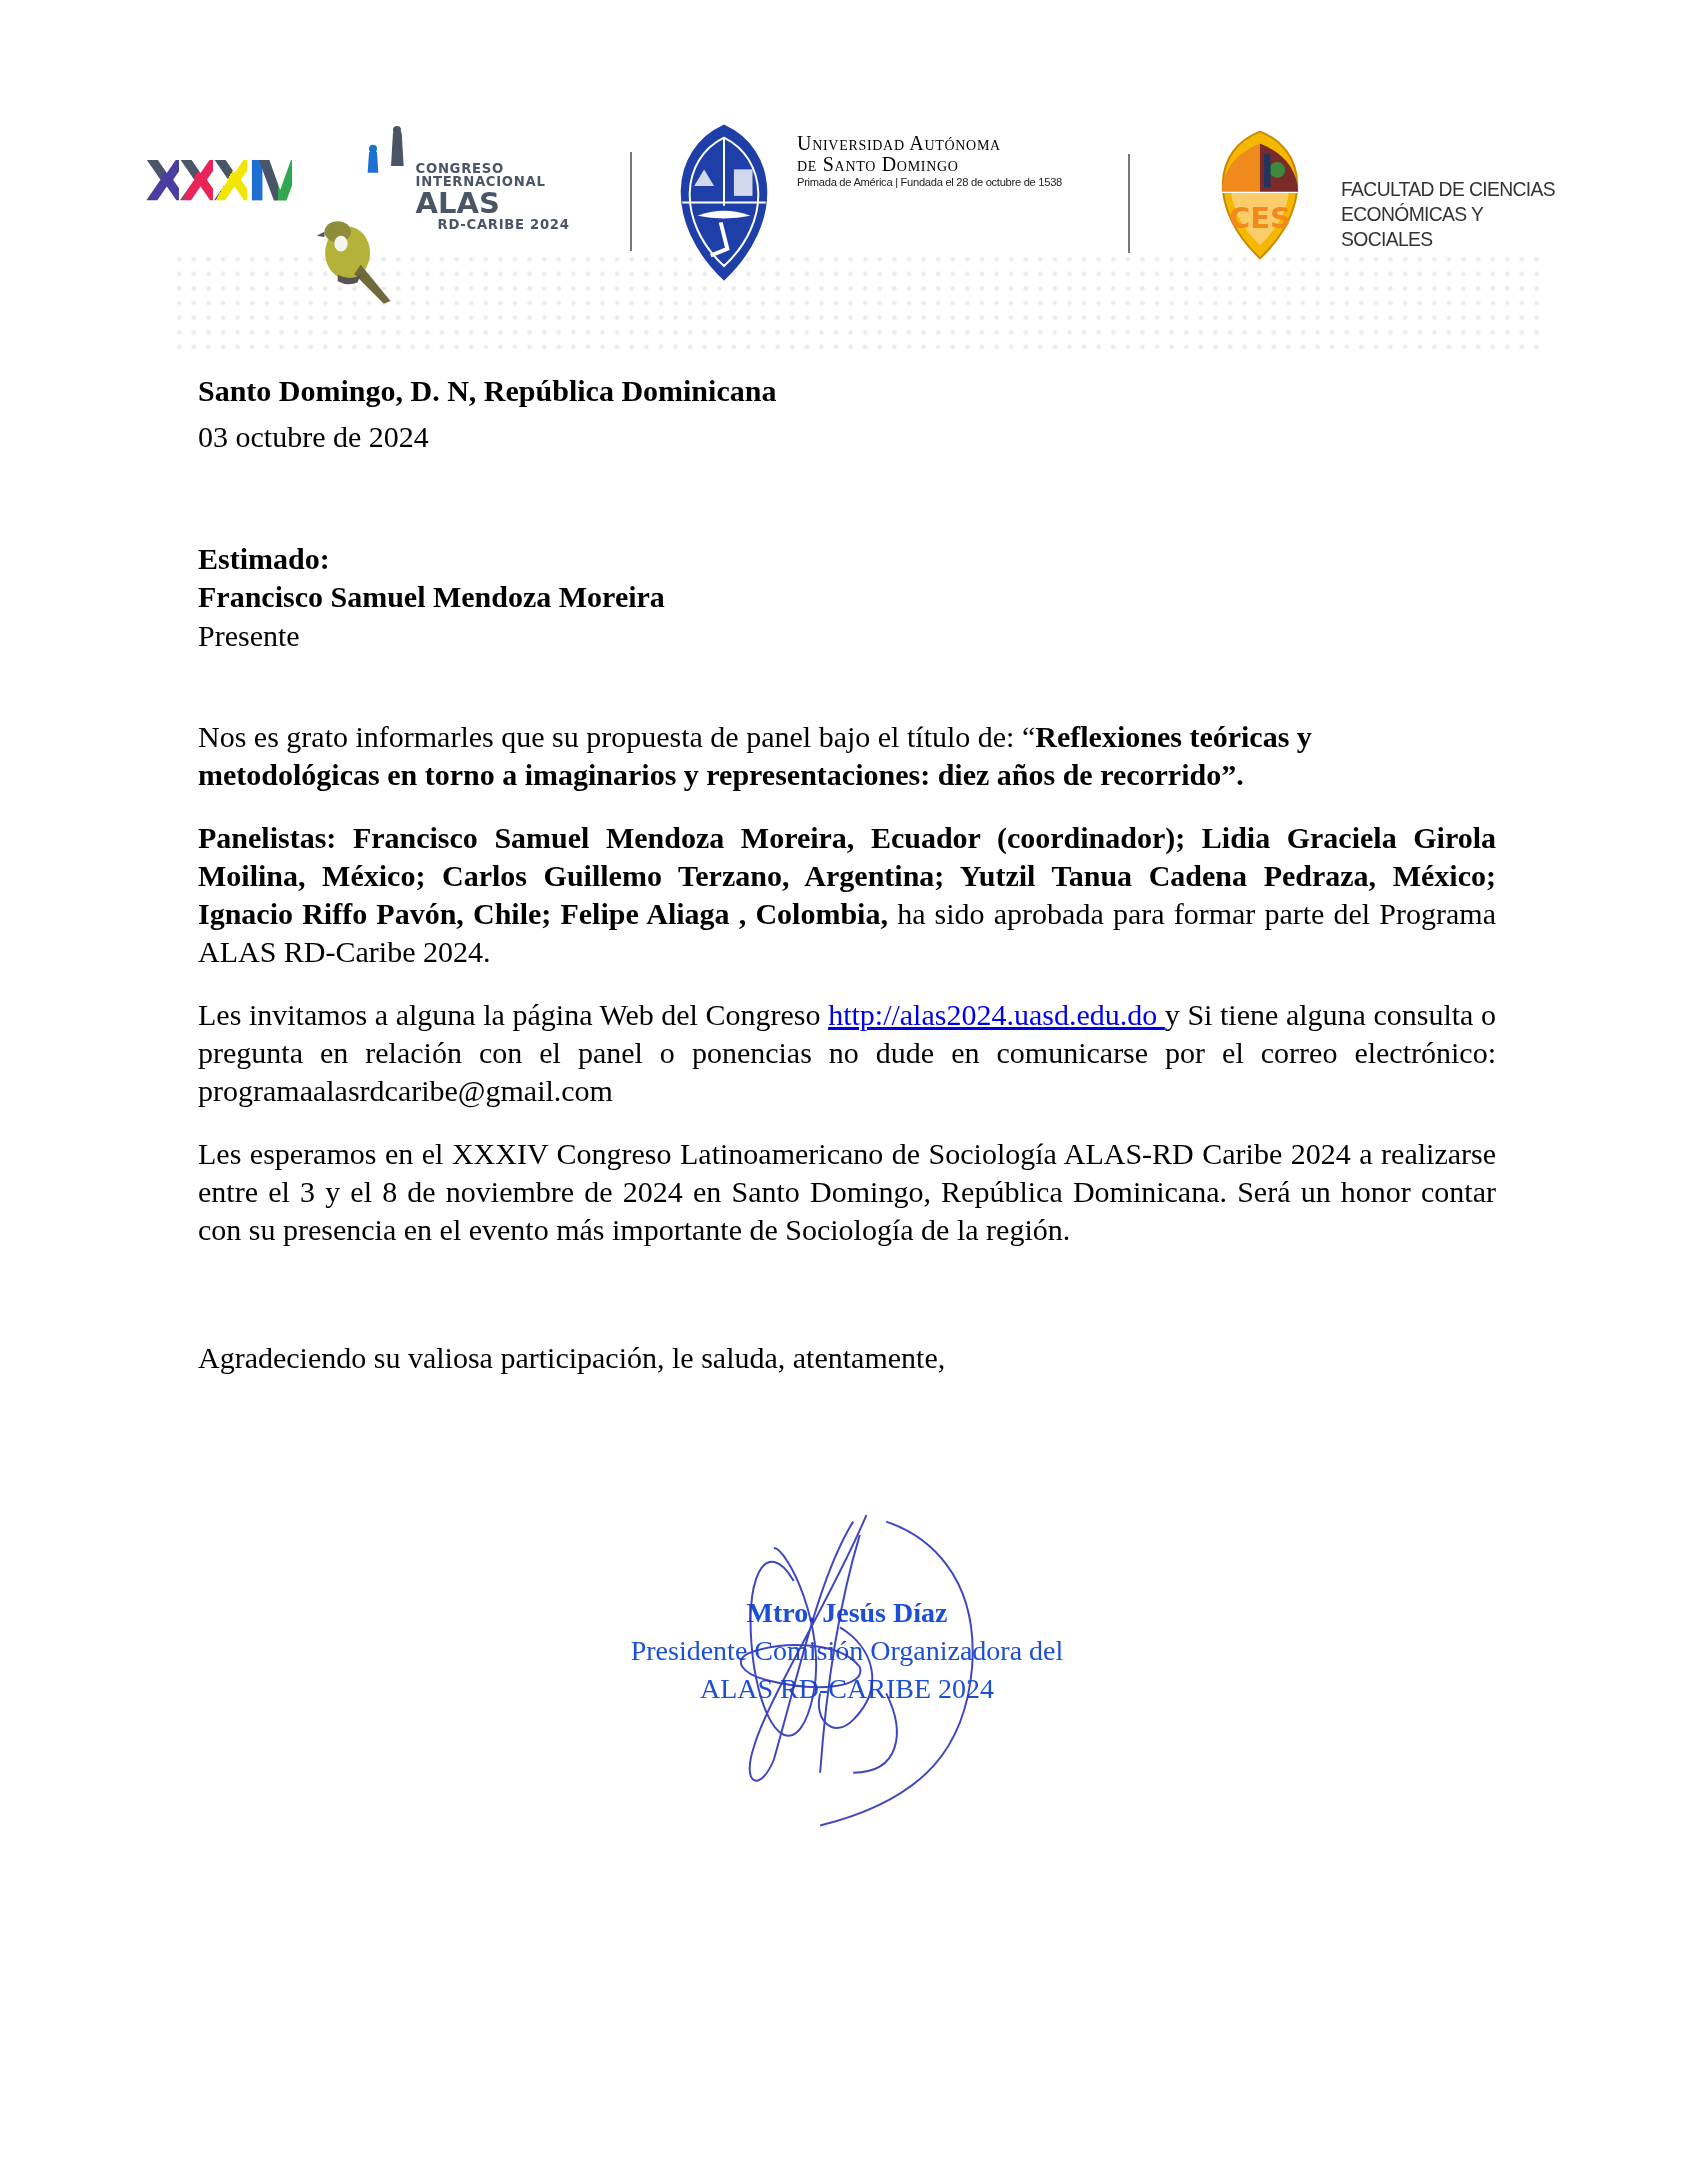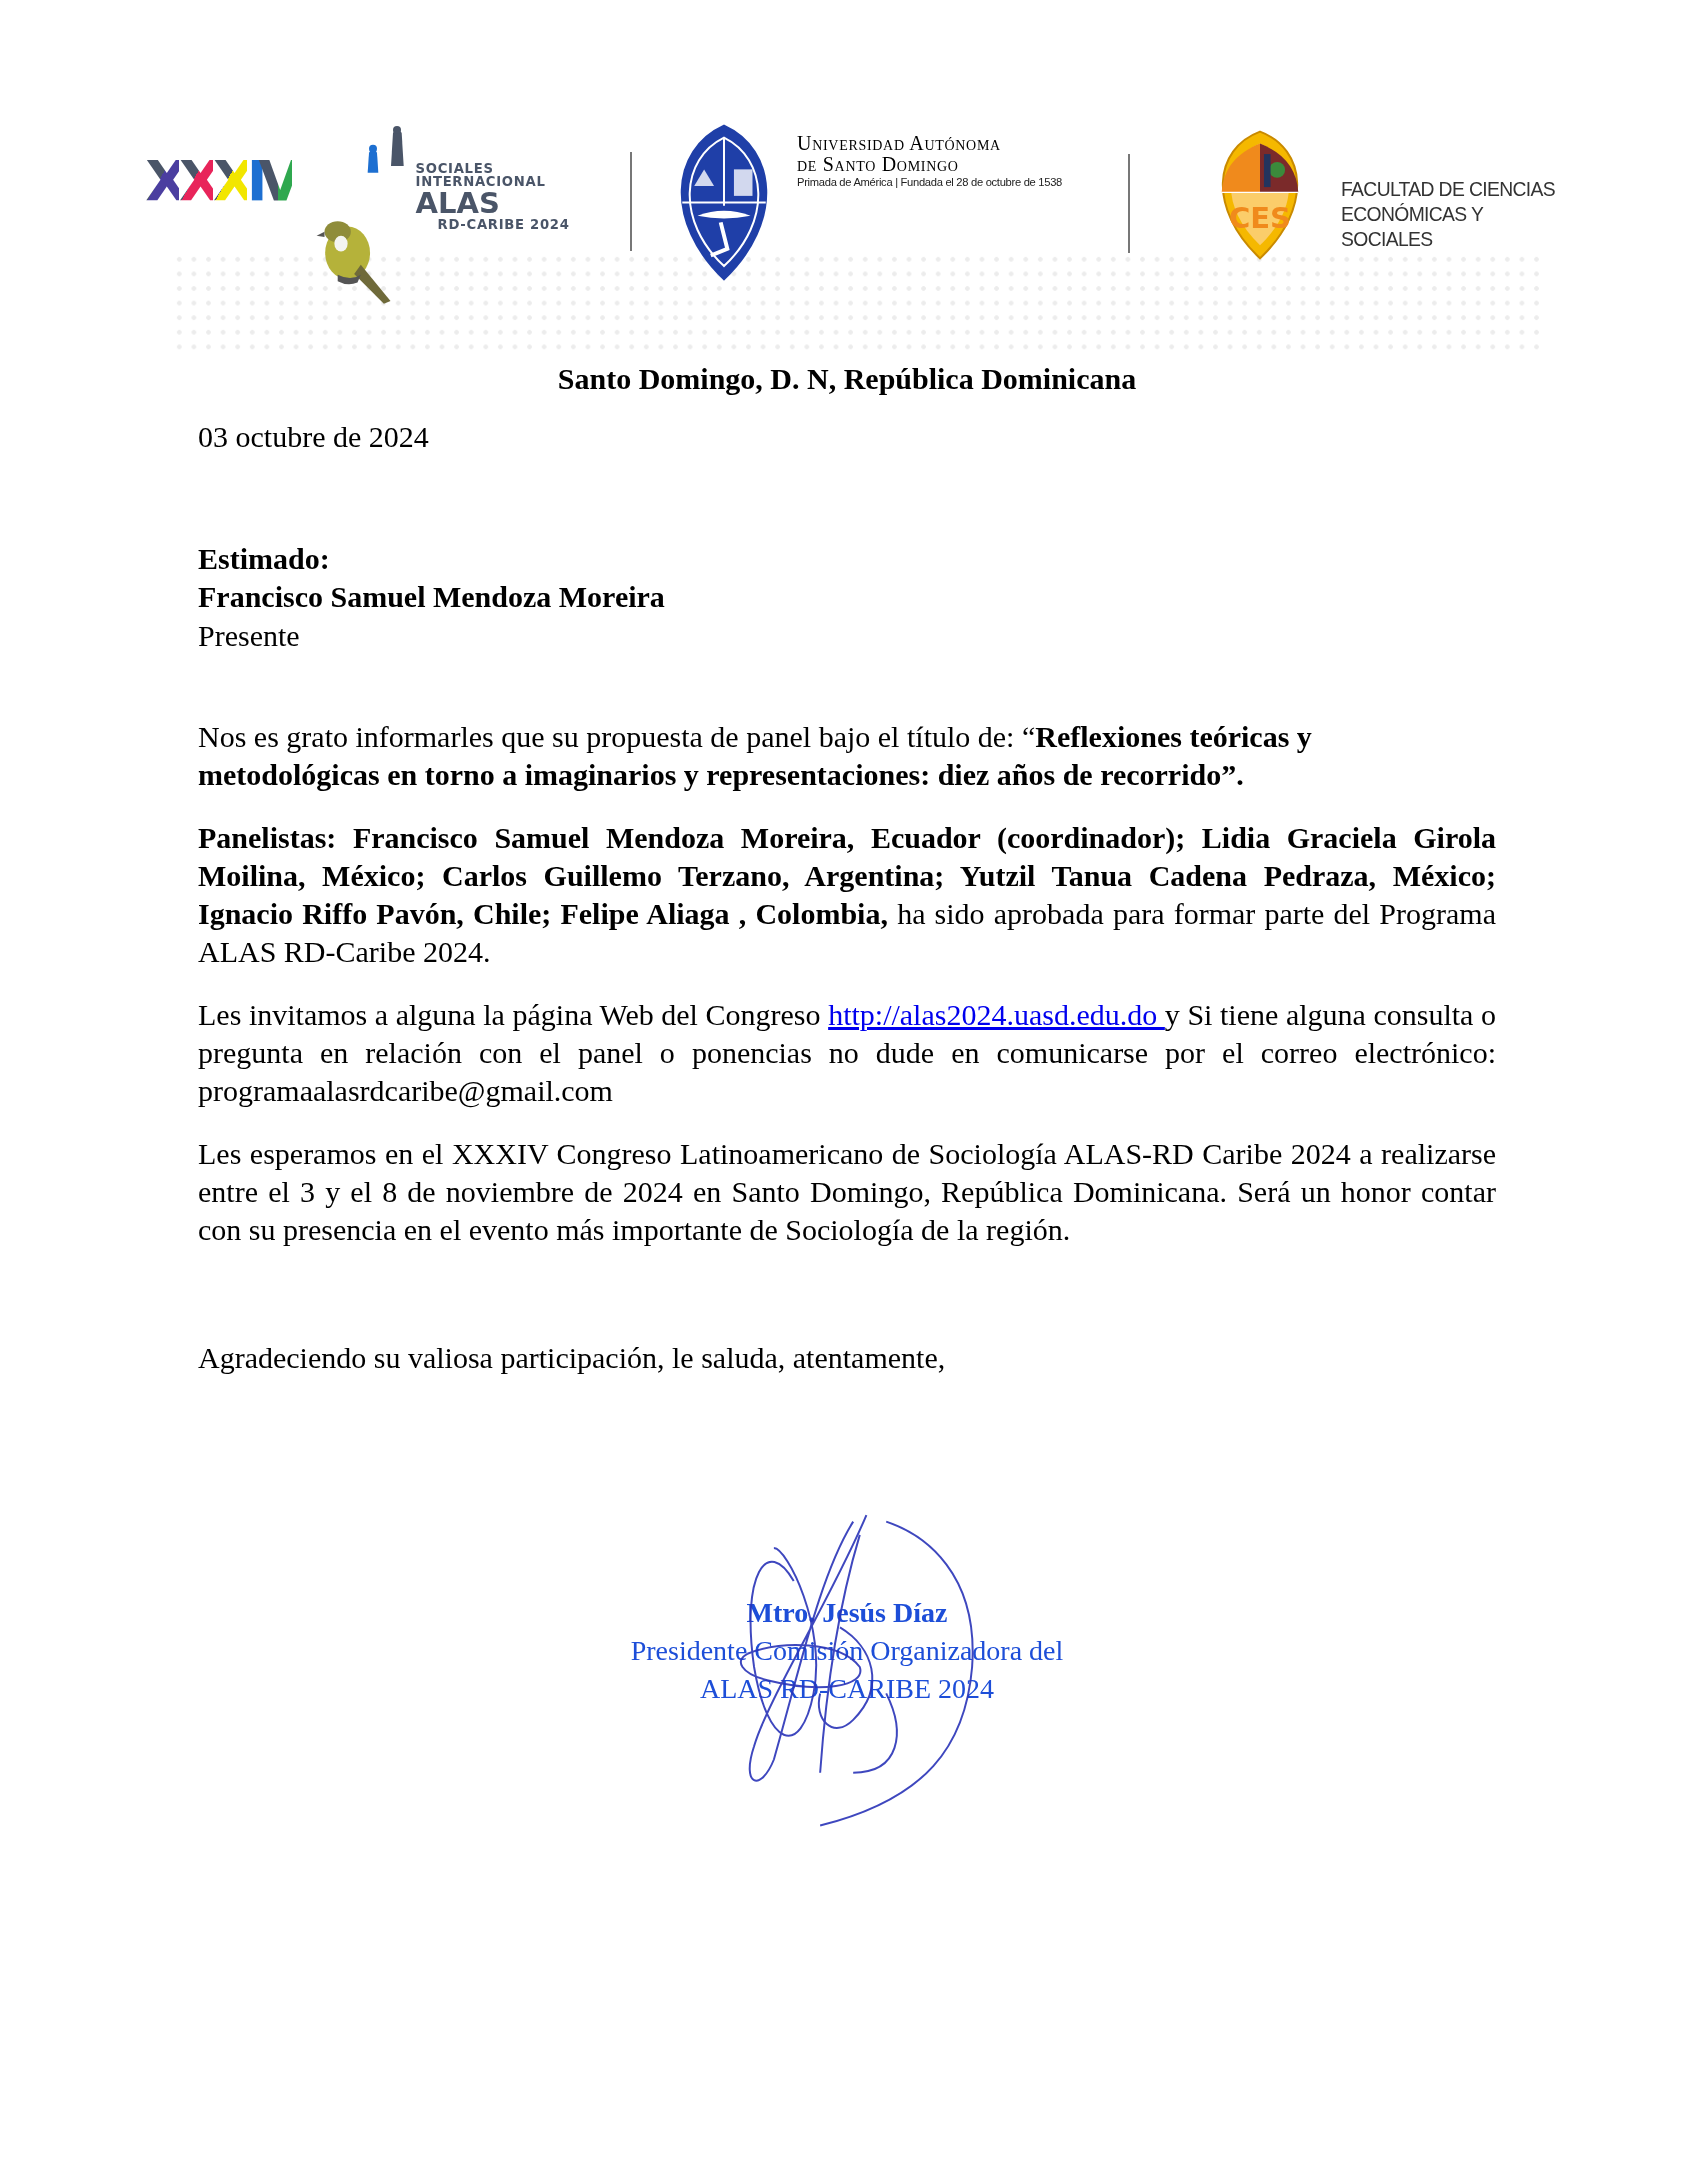--- a/index.html
+++ b/index.html
@@ -69,21 +69,21 @@
     </div>
     <svg class="bird" width="99" height="99" viewBox="0 0 150 150">
       <ellipse cx="60" cy="62" rx="34" ry="40" fill="#b5b23a"></ellipse>
       <ellipse cx="45" cy="30" rx="20" ry="16" fill="#8f8c3a"></ellipse>
       <ellipse cx="50" cy="48" rx="10" ry="12" fill="#f4f4f0"></ellipse>
       <path d="M25 30 l-12 6 l12 2 z" fill="#555"></path>
       <path d="M80 80 l45 55 l-10 4 l-45-45 z" fill="#6f6a3a"></path>
       <path d="M45 95 q20 10 35 0 l-5 12 q-15 6-30-2 z" fill="#555"></path>
     </svg>
     <div class="alas-words">
-      <div class="w1">SOCIALES</div>
+      <div class="w1">CONGRESO</div>
       <div class="w2">INTERNACIONAL</div>
       <div class="w3">ALAS</div>
       <div class="w4">RD-CARIBE 2024</div>
     </div>
   </div>
 
   <div class="sep sep1"></div>
 
   <svg class="uasd-seal" width="126" height="159" viewBox="0 0 190 240">
     <path d="M95 4 C175 40 185 150 95 236 C5 150 15 40 95 4 Z" fill="#1f3fa8" stroke="#1f3fa8" stroke-width="3"></path>
@@ -112,21 +112,21 @@
     <rect x="86" y="38" width="10" height="50" fill="#23345e"></rect>
     <line x1="22" y1="96" x2="138" y2="96" stroke="#fff" stroke-width="2"></line>
     <text x="80" y="150" text-anchor="middle" font-family="DejaVu Sans, sans-serif" font-weight="bold" font-size="44" fill="#f08a1c">CES</text>
   </svg>
   <div class="ces-text">
     <div>FACULTAD DE CIENCIAS</div>
     <div>ECONÓMICAS Y SOCIALES</div>
   </div>
 </div>
 
-<div class="text b" style="top:360px;text-align:center;">Santo Domingo, D. N, República Dominicana</div>
+<div class="text b" style="top:372px;">Santo Domingo, D. N, República Dominicana</div>
 <div class="text" style="top:418px;">03 octubre de 2024</div>
 
 <div class="text b" style="top:540px;font-family:Liberation Serif, serif;">Estimado:</div>
 <div class="text b" style="top:578px;">Francisco Samuel Mendoza Moreira</div>
 <div class="text" style="top:617px;">Presente</div>
 
 <div class="text" style="top:718px;">
   <span>Nos es grato informarles que su propuesta de panel bajo el título de: “</span><span class="b">Reflexiones teóricas y metodológicas en torno a imaginarios y representaciones: diez años de recorrido”.</span>
 </div>
 

